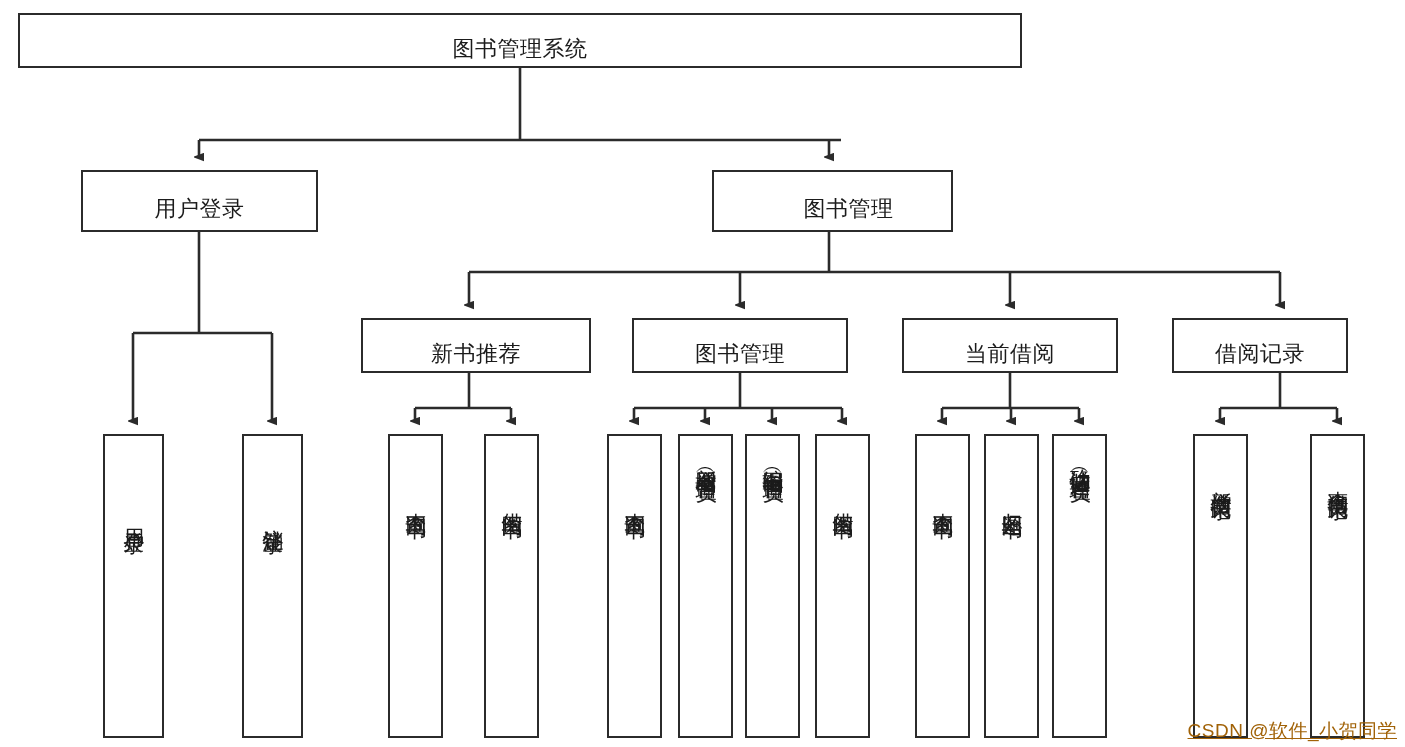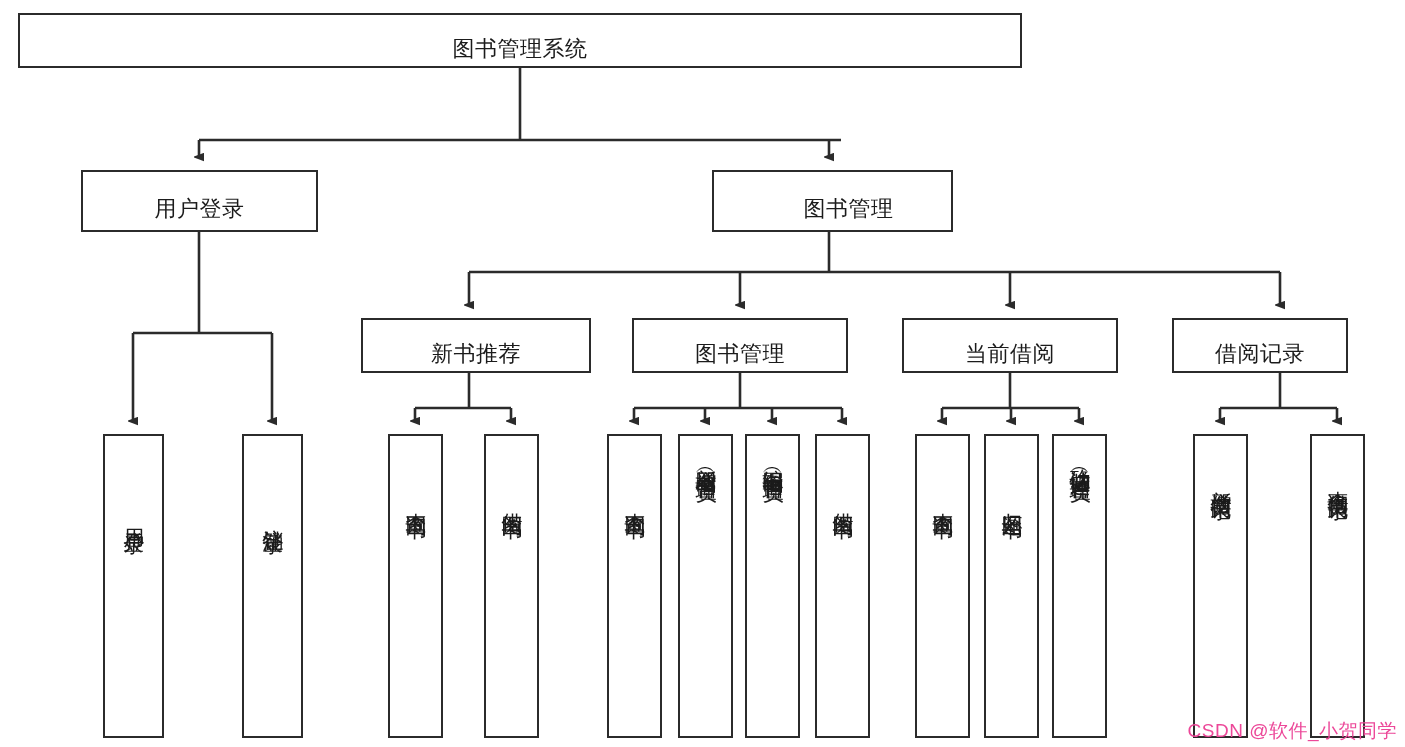--- a/index.html
+++ b/index.html
@@ -65,24 +65,25 @@
     margin-top: 2px;
   }
   .node-box.vertical.near-top .node-label {
     margin-top: 24px;
   }
   .watermark {
     position: absolute;
     right: 8px;
     bottom: 3px;
     font-size: 19px;
-    color: #ec4899;
+    color: #a16207;
     white-space: nowrap;
     letter-spacing: 0.5px;
     pointer-events: none;
+    text-decoration: underline;
   }
 </style>
 </head>
 <body>
 
 <div id="canvas">
 
   <svg id="diagram-svg" viewBox="0 0 1405 747">
     <defs>
       <marker id="arrow" markerWidth="10" markerHeight="10" refX="4.2" refY="5" orient="auto" markerUnits="userSpaceOnUse">

